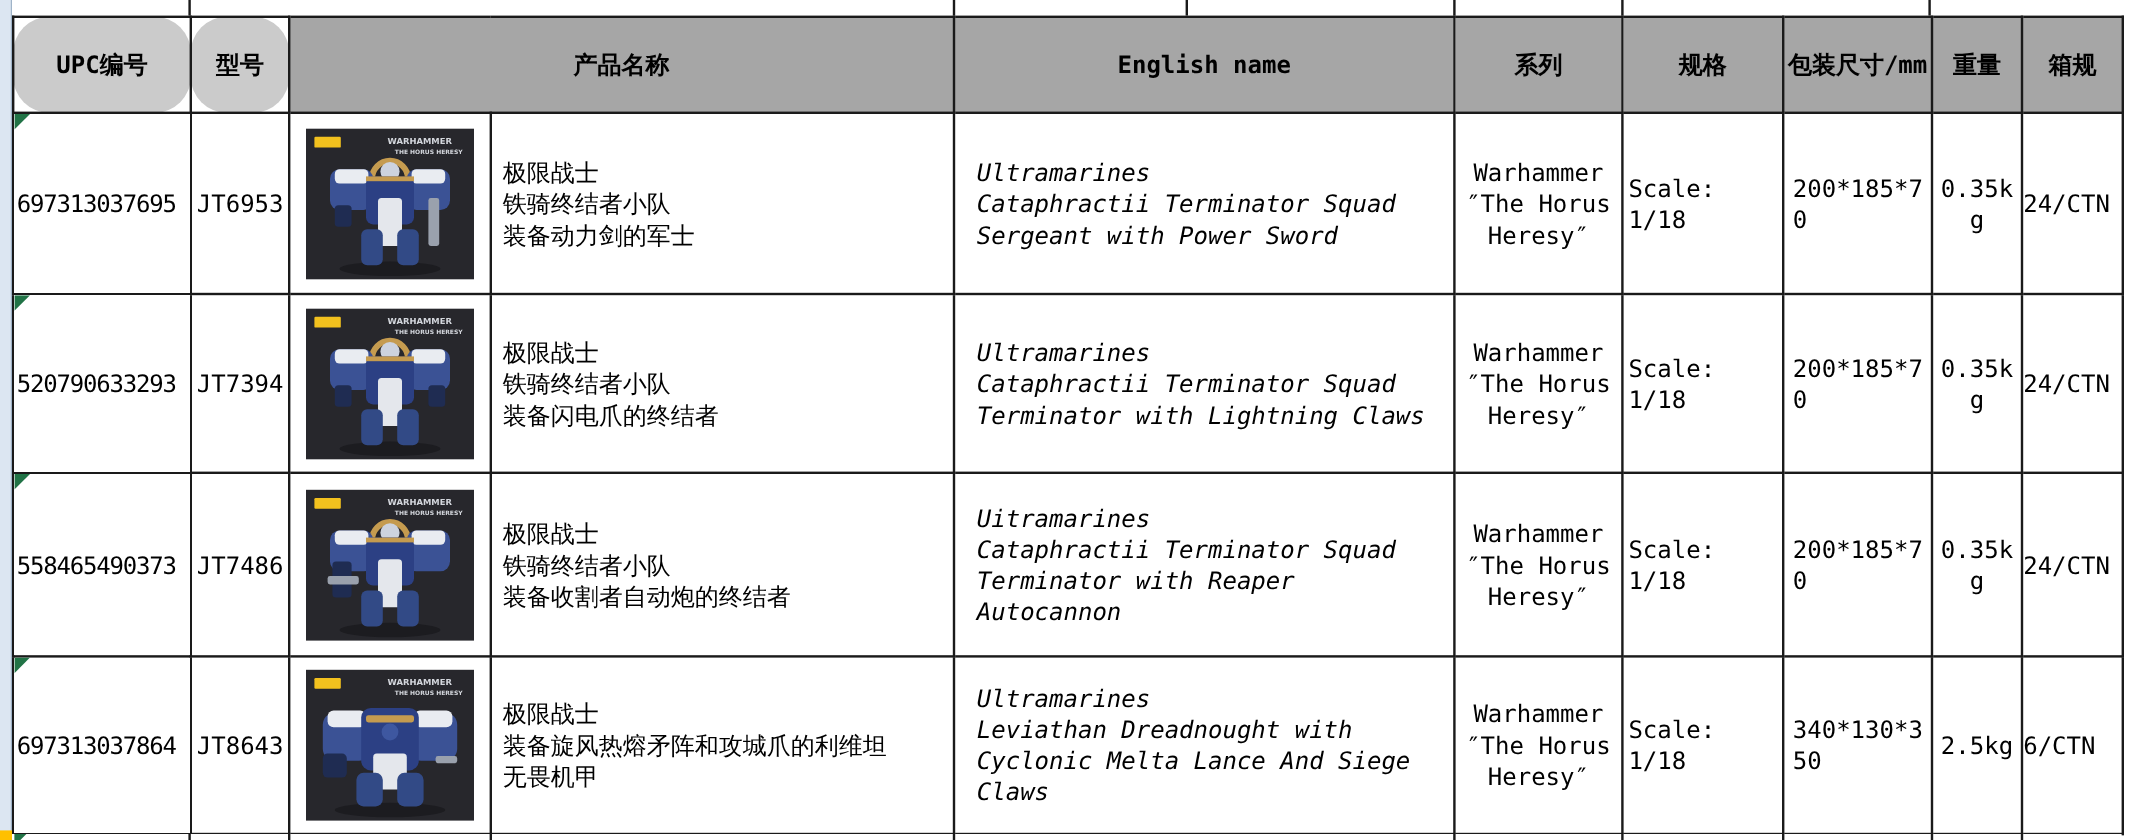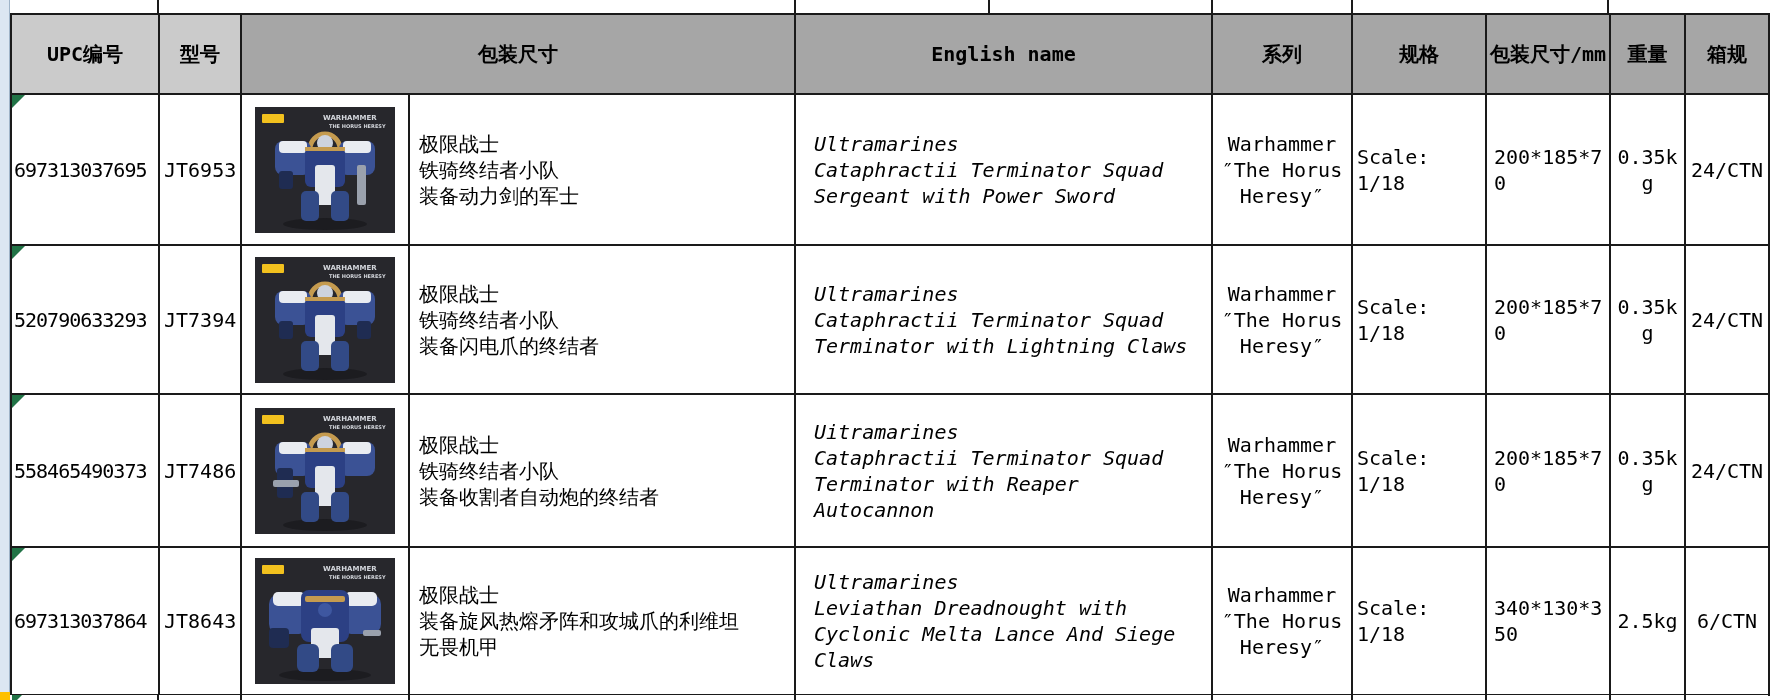--- a/index.html
+++ b/index.html
@@ -10,33 +10,33 @@
   
   .rowstrip{position:absolute;left:0;top:0;width:10px;height:700px;background:#dce6f2;border-right:1px solid #9fb3c8;box-sizing:border-box;}
   .rowstrip .orange-cell{position:absolute;left:0;bottom:0;width:10px;height:8px;background:#ffc000;}
   
   .topstrip{position:absolute;left:10px;top:0;width:1758px;height:13px;background:#ffffff;}
   .topstrip .vline{position:absolute;top:0;width:2px;height:13px;background:#1a1a1a;}
   
   table.grid{position:absolute;left:10px;top:13px;width:1758px;border-collapse:collapse;table-layout:fixed;}
   .grid th,.grid td{border:2px solid #1a1a1a;overflow:hidden;vertical-align:middle;padding:0;white-space:pre-line;}
   .grid th{font-size:20px;font-weight:bold;text-align:center;}
-  th.hl{background:#cbcbcb;}
+  th.hl{background:#cbcbcb;border-radius:30px;}
   th.hd{background:#a6a6a6;}
   .grid td{font-size:20px;line-height:26px;background:#ffffff;}
   td.c-upc{position:relative;padding-left:2px;letter-spacing:-1px;}
   td.c-model{padding-left:4px;margin-left:16px;}
   td.c-img{white-space:normal;text-align:center;font-size:0;}
   td.c-cname{padding-left:9px;}
   td.c-ename{padding-left:18px;font-style:italic;}
   td.c-series{text-align:center;}
   td.c-spec{padding-left:4px;margin-left:18px;}
   td.c-pkg{padding-left:7px;}
   td.c-weight{text-align:center;}
-  td.c-carton{text-align:center;}
+  td.c-carton{}
   
   .tri{position:absolute;top:0;left:0;width:0;height:0;border-top:13px solid #217346;border-right:13px solid transparent;}
   
   .imgbox{display:inline-block;width:140px;height:126px;vertical-align:middle;}
   .imgbox svg{display:block;}
   .fig-bg{fill:#27272c;}
   .fig-badge{fill:#f2c11e;}
   .fig-whtxt{fill:#d4d7dd;font-family:"DejaVu Sans","Liberation Sans",sans-serif;font-weight:bold;}
   .fig-shadow{fill:#1c1c20;}
   .fig-halo{fill:none;stroke:#c59b4f;stroke-width:5;}
@@ -85,21 +85,21 @@
         <col style="width:134px">
         <col style="width:124px">
       <col style="width:75px">
         <col style="width:84px">
     </colgroup>
 
     <tbody>
         <tr style="height:80px">
       <th class="hl">UPC编号</th>
       <th class="hl">型号</th>
-      <th class="hd" colspan="2">包装尺寸</th>
+      <th class="hd" colspan="2">产品名称</th>
       <th class="hd">English name</th>
       <th class="hd">系列</th>
       <th class="hd">规格</th>
       <th class="hd">包装尺寸/mm</th>
       <th class="hd">重量</th>
       <th class="hd">箱规</th>
     </tr>
 
     <tr style="height:151px">
       <td class="c-upc"><span class="tri"></span><span>697313037695</span></td>

